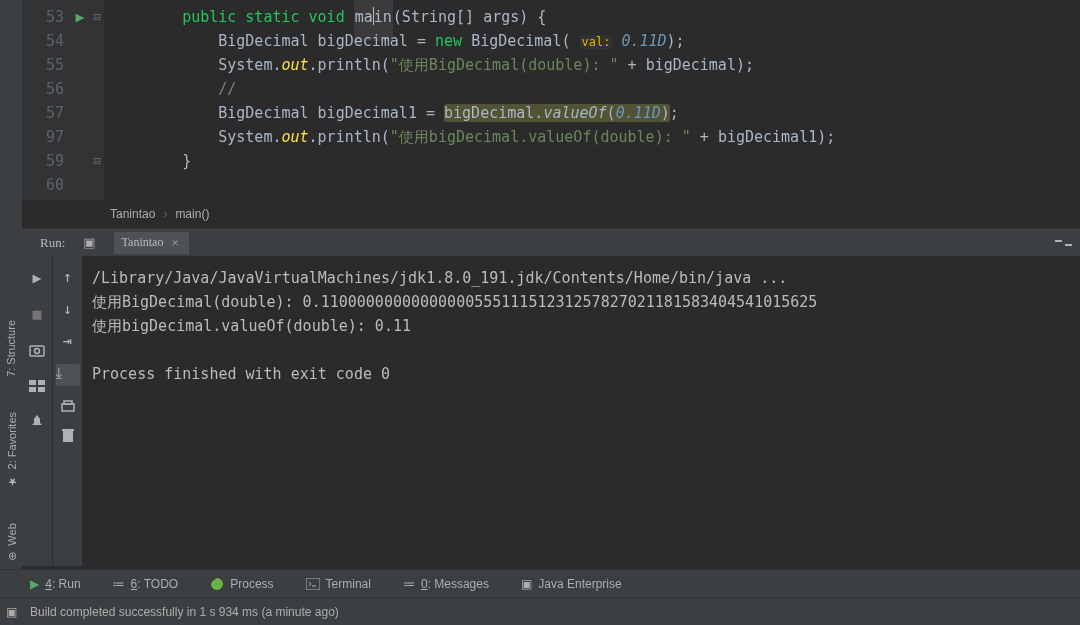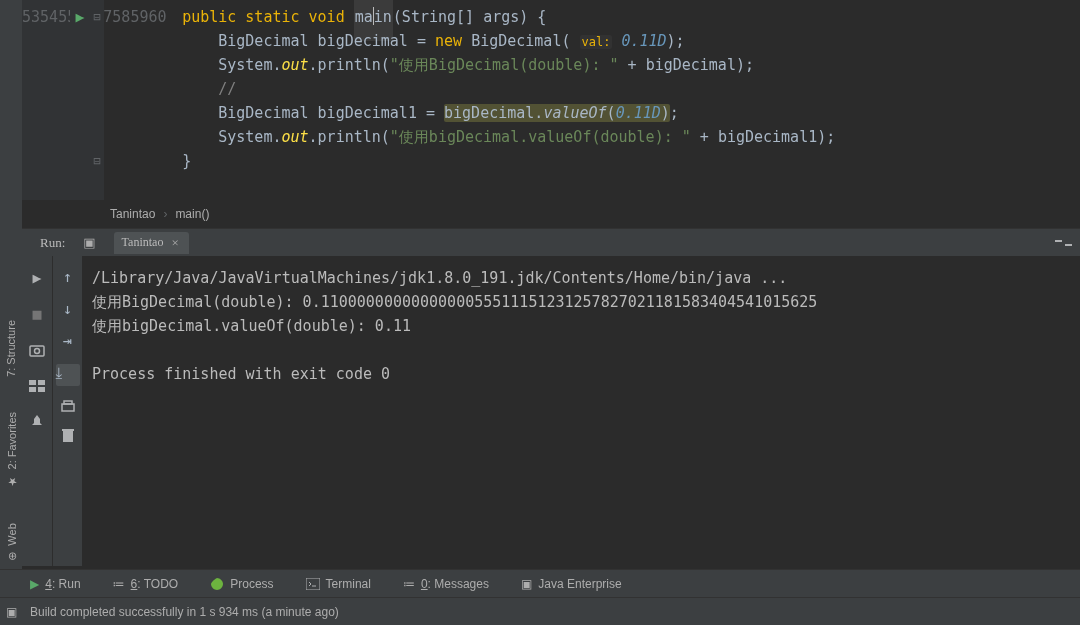--- a/index.html
+++ b/index.html
@@ -22,39 +22,39 @@
 }
 .vtab {
   writing-mode: vertical-rl; transform: rotate(180deg);
   font-family: "Helvetica Neue", Arial, sans-serif;
   font-size: 11px; color: #adadad;
   display: flex; align-items: center; gap: 6px;
   cursor: pointer;
 }
 .gutter {
   width: 48px; background: #313335;
-  display: flex; flex-direction: row;
+  display: flex; flex-direction: column;
   text-align: right; color: #606366;
   padding: 5px 6px 0 0;
 }
 .gutter div { height: 24px; line-height: 24px; }
 .gutter-icons {
   width: 48px; background: #313335;
   display: flex; flex-direction: column;
   padding-top: 5px;
 }
 .gutter-icons div { height: 24px; display: flex; align-items: center; justify-content: center; }
 .fold-col {
   width: 14px; background: #313335;
   display: flex; flex-direction: column; padding-top: 5px;
 }
 .fold-col div { height: 24px; display: flex; align-items: center; justify-content: center; color: #606366; font-size: 12px; }
 .code-area { flex: 1; padding: 5px 0 0 42px; position: relative; }
 .code-line { height: 24px; line-height: 24px; white-space: pre; }
-.kw { color: #eab308; }
+.kw { color: #22c55e; }
 .num { color: #6897bb; font-style: italic; }
 .str { color: #6a8759; }
 .comment { color: #808080; }
 .field-it { color: #fde047; font-style: italic; }
 .static-it { color: #a9b7c6; font-style: italic; }
 .param-hint { color: #eab308; background: #323232; font-size: 12px; padding: 0 2px; border-radius: 2px; }
 .hl-box { background: rgba(255,255,255,0.08); border-radius: 2px; padding: 15px 1px; }
 .hl-box2 { background: rgba(155,155,70,0.35); border-radius: 2px; }
 .breadcrumbs {
   margin-left: 110px; height: 28px;
@@ -145,21 +145,21 @@
   <div class="vtab">⊕ <span>Web</span></div>
 </div>
 
 <div class="editor-area" style="margin-left:22px;">
   <div class="gutter">
     <div>53</div>
     <div>54</div>
     <div>55</div>
     <div>56</div>
     <div>57</div>
-    <div>58</div>
+    <div>97</div>
     <div>59</div>
     <div>60</div>
   </div>
   <div class="gutter-icons" style="width:20px;">
     <div>
         <span class="play-green">▶</span>
       </div>
   </div>
   <div class="fold-col">
     <div>⊟</div>

